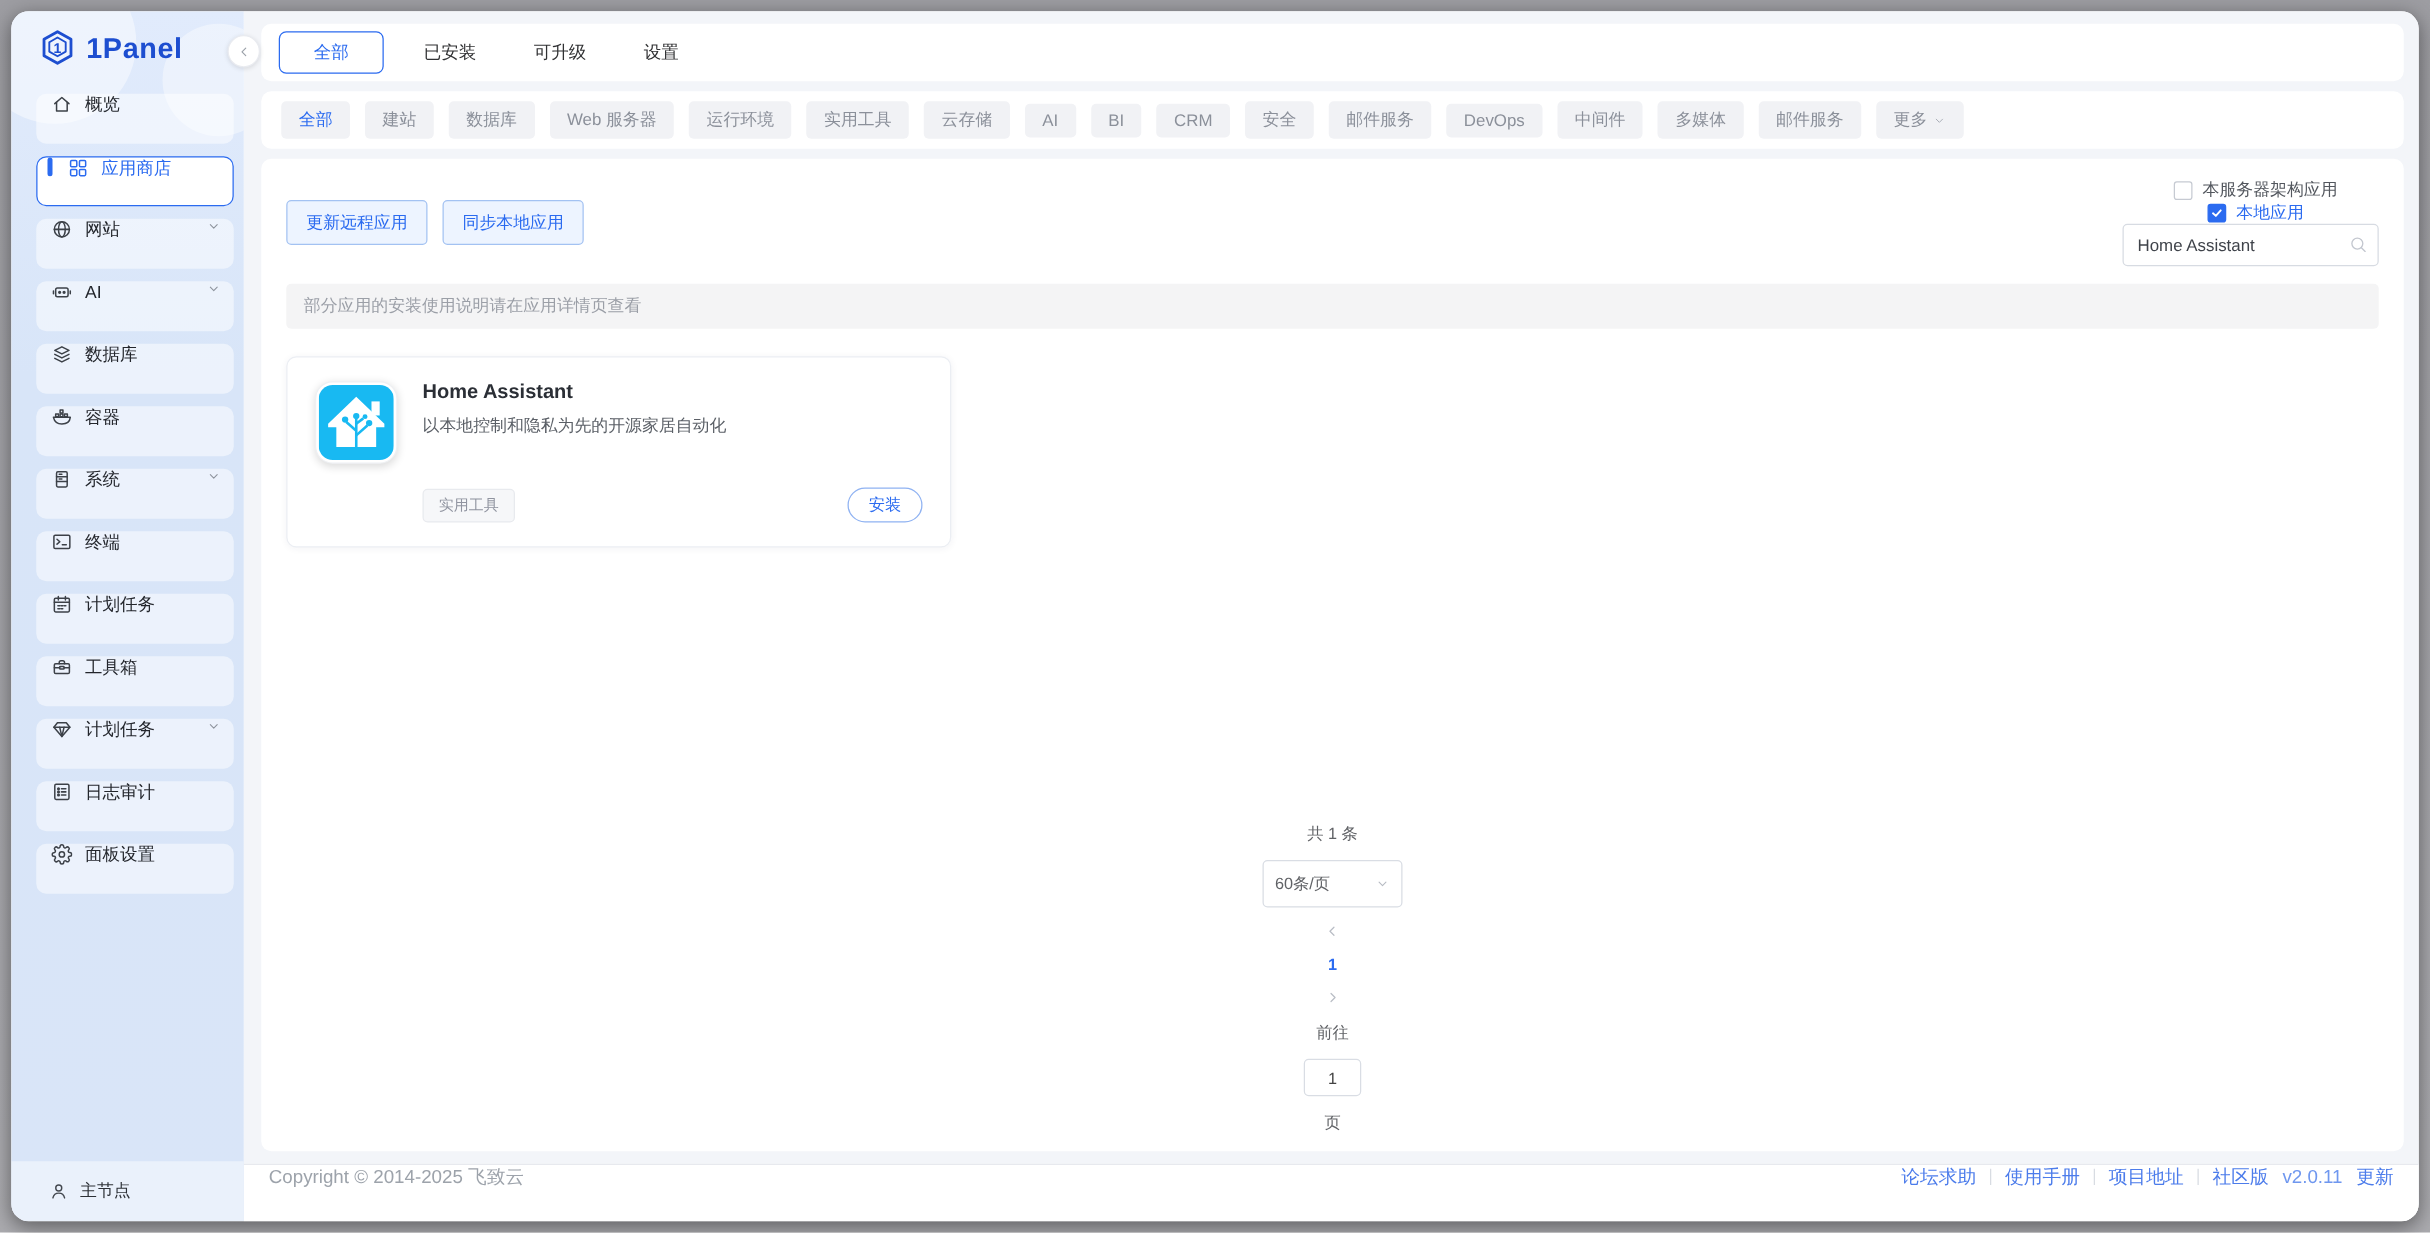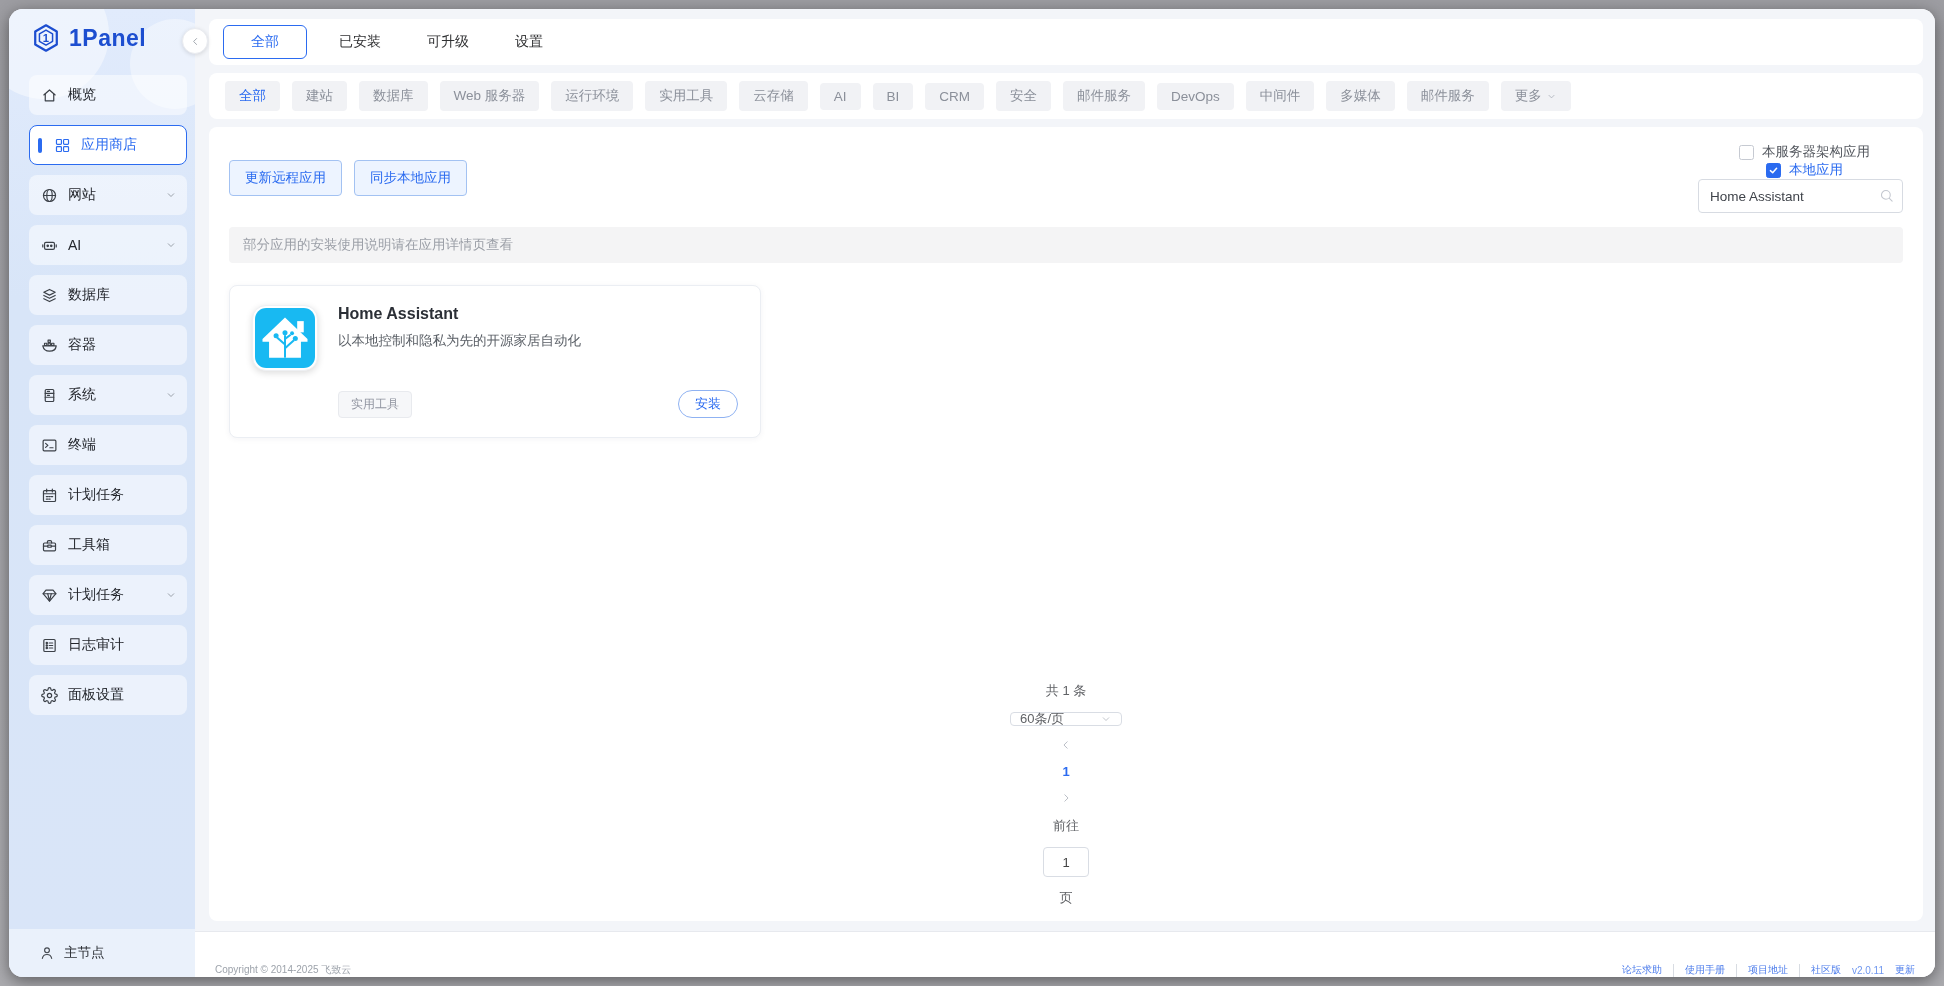--- a/index.html
+++ b/index.html
@@ -10,21 +10,21 @@
   
   .sidebar { position:relative; width:186px; flex:0 0 186px; background:linear-gradient(180deg,#e1ebfc 0%,#d8e5f8 30%,#d9e5f8 100%); display:flex; flex-direction:column; overflow:hidden; }
   .sidebar::before { content:""; position:absolute; width:130px; height:130px; border-radius:50%; background:rgba(255,255,255,.45); top:-40px; left:-30px; }
   .sidebar::after { content:""; position:absolute; width:90px; height:90px; border-radius:50%; background:rgba(255,255,255,.4); top:10px; right:-25px; }
   .logo { height:58px; display:flex; align-items:center; padding-left:22px; gap:8px; position:relative; z-index:2; }
   .logo svg { width:30px; height:30px; }
   .logo-text { font-size:23px; font-weight:800; color:#1d4ed0; letter-spacing:.5px; }
   .collapse-btn { position:absolute; left:173px; top:19px; width:26px; height:26px; border-radius:50%; background:#fff; border:1px solid #e9ebf0; box-shadow:0 1px 4px rgba(0,0,0,.12); display:flex; align-items:center; justify-content:center; color:#9aa0a8; z-index:6; cursor:pointer; }
   .collapse-btn svg { width:13px; height:13px; }
   .side-nav { padding:8px 0 0; position:relative; z-index:2; flex:1; }
-  .side-item { height:40px; margin:0 8px 10px 20px; border-radius:8px; background:rgba(255,255,255,.5); display:flex; align-items:center; padding:0 10px 0 12px; gap:10px; font-size:14px; color:#23262c; cursor:pointer; }
+  .side-item { height:40px; margin:0 8px 10px 20px; border-radius:8px; background:rgba(255,255,255,.5); display:flex; align-items:flex-start; padding:0 10px 0 12px; gap:10px; font-size:14px; color:#23262c; cursor:pointer; }
   .side-item .sic { display:flex; color:#3c4148; }
   .side-item .sic svg { width:17px; height:17px; }
   .side-item.active { background:#fff; border:1.5px solid #2b6bf0; color:#2b6bf0; padding-left:8px;font-family:Liberation Serif, serif; }
   .side-item.active .sic { color:#2b6bf0; }
   .abar { width:4px; height:15px; border-radius:2px; background:#2b6bf0; margin-right:2px; }
   .chev { margin-left:auto; color:#8d939c; display:flex; }
   .chev svg { width:12px; height:12px; }
   .node-row { height:48px; display:flex; align-items:center; gap:9px; padding-left:30px; font-size:13.5px; color:#2c3036; background:rgba(255,255,255,.45); cursor:pointer; position:relative; z-index:2; }
   .node-row svg { width:16px; height:16px; color:#43484f; }
 
@@ -65,29 +65,29 @@
   .app-ic { width:66px; height:66px; background:#fff; border:1px solid #eef0f3; border-radius:14px; box-shadow:0 2px 7px rgba(0,0,0,.14); padding:2px; flex:0 0 66px; }
   .app-ic svg { width:60px; height:60px; display:block; }
   .app-body { flex:1; display:flex; flex-direction:column; min-width:0; }
   .app-name { font-size:16px; font-weight:600; color:#2b2f36; }
   .app-desc { font-size:13.5px; color:#5b6067; margin-top:9px; }
   .app-foot { margin-top:auto; display:flex; align-items:center; justify-content:space-between; }
   .app-tag { font-size:12px; color:#9094a0; background:#f6f7f9; border:1px solid #e8eaee; border-radius:4px; padding:4px 12px; }
   .btn-install { font-size:13px; color:#2b6bf0; background:#fff; border:1px solid #8fb2f2; border-radius:14px; padding:4px 16px; cursor:pointer; font-family:inherit; }
 
   .pagination { margin-top:auto; display:flex; align-items:center; justify-content:center; gap:12px; font-size:13px; color:#606266; padding-top:14px;flex-direction:column; }
-  .pg-select { width:112px; height:14px; border:1px solid #d9dde4; border-radius:4px; display:flex; align-items:center; padding:0 9px; gap:20px; color:#606266; cursor:pointer; background:#fff; }
+  .pg-select { width:112px; height:38px; border:1px solid #d9dde4; border-radius:4px; display:flex; align-items:center; padding:0 9px; gap:20px; color:#606266; cursor:pointer; background:#fff; }
   .pg-select .sel-caret { margin-left:auto; color:#b6bac2; display:flex; }
   .pg-select .sel-caret svg { width:12px; height:12px; }
   .pg-arrow { color:#b9bdc5; display:flex; cursor:pointer; }
   .pg-arrow svg { width:14px; height:14px; }
   .pg-current { color:#2b6bf0; font-weight:600; margin:0 2px; }
   .pg-goto-input { width:46px; height:30px; border:1px solid #d9dde4; border-radius:4px; text-align:center; font-size:13px; color:#444; outline:none; font-family:inherit; }
 
-  .footer { height:46px; flex:0 0 46px; background:#fff; border-top:1px solid #e7e9ee; display:flex; align-items:flex-end; padding:0 20px; font-size:10px; }
+  .footer { height:46px; flex:0 0 46px; background:#fff; border-top:1px solid #e7e9ee; display:flex; align-items:flex-start; padding:0 20px; font-size:15px; }
   .copyright { color:#9da3ab; }
   .foot-right { margin-left:auto; display:flex; align-items:center; gap:11px; }
   .foot-link { color:#4c7ceb; cursor:pointer; }
   .foot-sep { width:1px; height:13px; background:#d8dce2; }
   .foot-ver { color:#6f97ef; }
 </style>
 </head>
 <body>
 
 <div class="frame">

